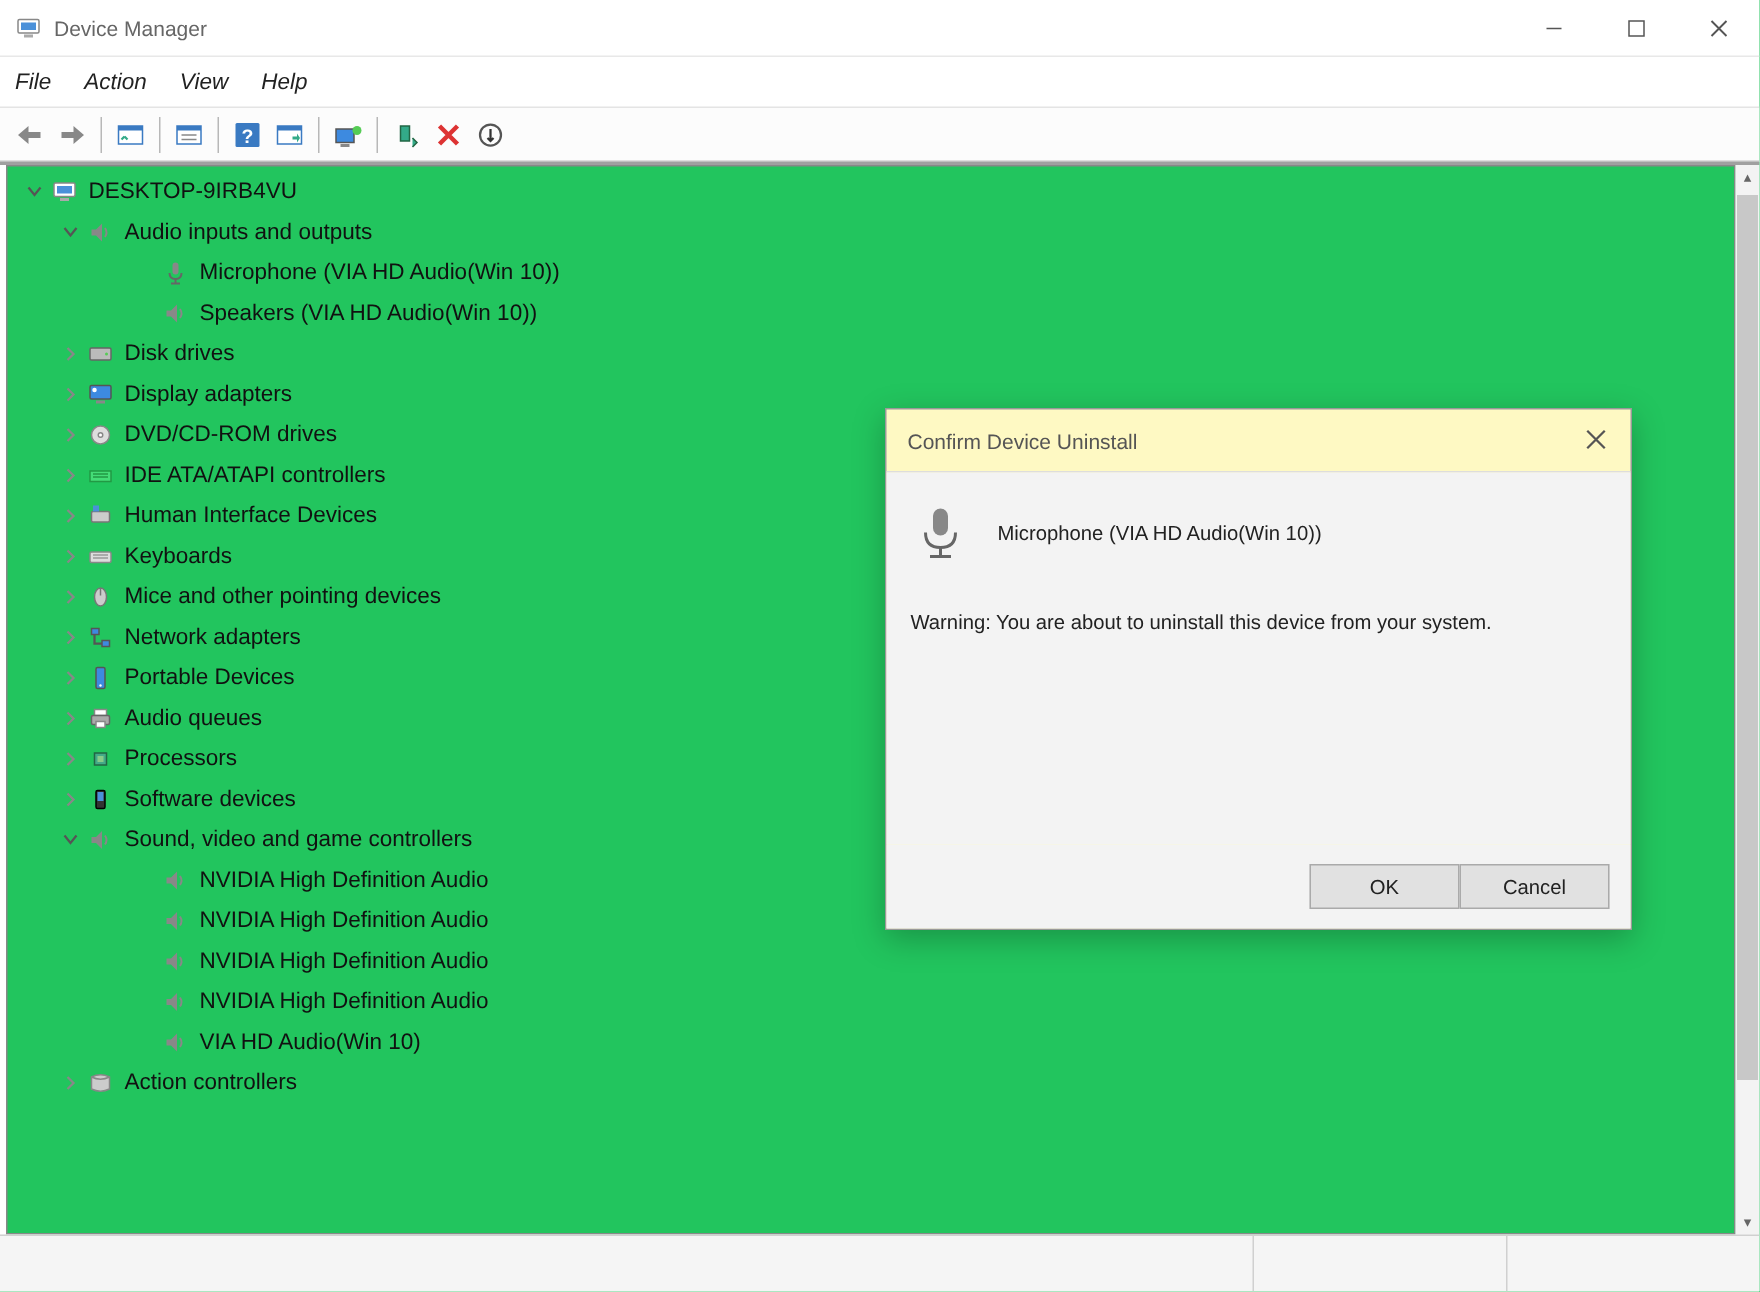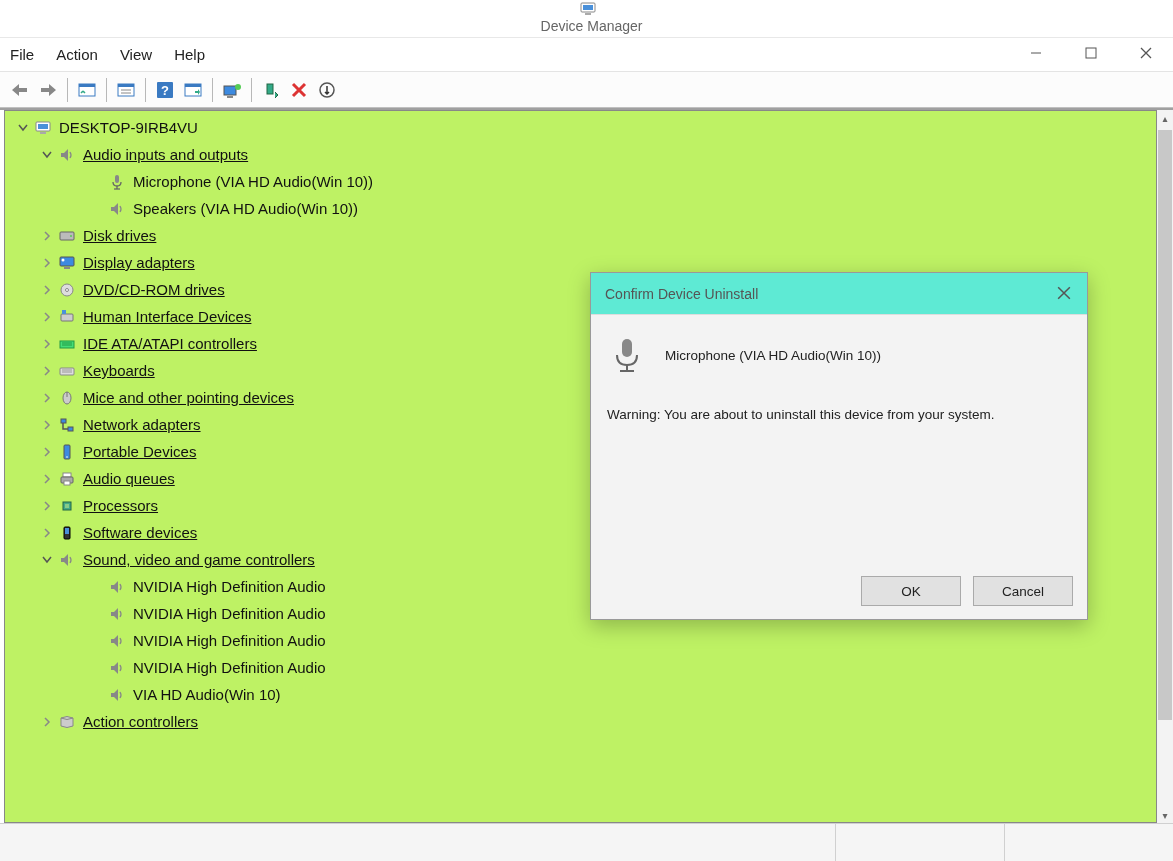--- a/index.html
+++ b/index.html
@@ -1,61 +1,61 @@
 <!DOCTYPE html>
 <html><head>
 <meta charset="utf-8">
 <style>
 * { box-sizing: border-box; margin: 0; padding: 0; }
 body { font-family: "Segoe UI", Tahoma, sans-serif; font-size: 13px; background: #fff; width: 1173px; height: 861px; overflow: hidden; position: relative; }
 
 
-.titlebar { height: 38px; display: flex; align-items: center; padding-left: 10px; border-bottom: 1px solid #e8e8e8; flex-direction: column; }
+.titlebar { height: 38px; display: flex; align-items: center; padding-left: 10px; border-bottom: 1px solid #e8e8e8; }
 .titlebar .app-icon { width: 18px; height: 18px; margin-right: 8px; }
 .titlebar .title { font-size: 14px; color: #666; }
 .titlebar .window-controls { margin-left: auto; display: flex; }
 .titlebar .wc { width: 55px; height: 38px; display: flex; align-items: center; justify-content: center; color: #555; }
 .titlebar .wc svg { width: 12px; height: 12px; }
 
 
 .menubar { height: 34px; display: flex; align-items: center; padding-left: 10px; gap: 22px; border-bottom: 1px solid #e4e4e4; font-size: 15px; color: #222; }
-.menubar .item { cursor: default; }
+.menubar .item { cursor: default; font-style: italic; }
 
 
 .toolbar { height: 36px; display: flex; align-items: center; padding-left: 6px; background: #fcfcfc; border-bottom: 1px solid #c0c0c0; }
 .toolbar .sep { width: 1px; height: 24px; background: #b8b8b8; margin: 0 5px; }
 .toolbar .tbtn { width: 28px; height: 28px; display: flex; align-items: center; justify-content: center; }
 
 
 .tree-wrap { position: absolute; top: 108px; left: 0; right: 0; bottom: 38px; border-top: 2px solid #a0a0a0; }
-.tree { position: absolute; top: 0; left: 4px; right: 16px; bottom: 0; overflow: hidden; background: #bef264; border: 1px solid #888; padding: 3px 16px 0 6px; }
+.tree { position: absolute; top: 0; left: 4px; right: 16px; bottom: 0; overflow: hidden; background: #22c55e; border: 1px solid #888; padding: 3px 16px 0 6px; }
 .scrollbar { position: absolute; right: 0; top: 0; bottom: 0; width: 16px; background: #f3f3f3; }
 .scrollbar .sb-btn { width: 16px; height: 16px; display: flex; align-items: center; justify-content: center; color: #666; font-size: 10px; }
 .scrollbar .thumb { position: absolute; left: 1px; right: 1px; top: 20px; height: 590px; background: #c8c8c8; }
 
 .node { display: flex; align-items: center; height: 27px; font-size: 15px; color: #111; }
 .node .caret { width: 16px; height: 16px; display: flex; align-items: center; justify-content: center; margin-right: 2px; }
 .node .caret svg { width: 10px; height: 10px; }
 .node .dev-icon { width: 20px; height: 20px; display: flex; align-items: center; justify-content: center; margin-right: 6px; }
 .node .dev-icon svg { width: 18px; height: 18px; }
 .node.l0 { padding-left: 4px; }
-.node.l1 { padding-left: 28px; text-decoration: underline; }
+.node.l1 { padding-left: 28px; }
 .node.l2 { padding-left: 78px; }
 .node .label { white-space: nowrap; }
 
 
-.dialog { position: absolute; left: 590px; top: 272px; width: 498px; height: 348px; background: #5eead4; border: 1px solid #999; box-shadow: 0 6px 20px rgba(0,0,0,0.25); }
+.dialog { position: absolute; left: 590px; top: 272px; width: 498px; height: 348px; background: #fef9c3; border: 1px solid #999; box-shadow: 0 6px 20px rgba(0,0,0,0.25); }
 .dialog .dlg-titlebar { height: 42px; display: flex; align-items: center; padding: 0 14px; border-bottom: 1px solid #ddd; }
 .dialog .dlg-title { font-size: 14px; color: #555; }
 .dialog .dlg-close { margin-left: auto; width: 16px; height: 16px; }
 .dialog .dlg-body { position: absolute; top: 42px; left: 0; right: 0; bottom: 56px; background: #f3f3f3; padding: 20px 16px; font-size: 13.5px; color: #222; }
 .dialog .dlg-row { display: flex; align-items: center; gap: 18px; }
 .dialog .mic-large { width: 40px; height: 40px; display: flex; align-items: center; justify-content: center; }
 .dialog .warning-text { margin-top: 32px; margin-left: 0; }
-.dialog .dlg-footer { position: absolute; left: 0; right: 0; bottom: 0; height: 56px; background: #f3f3f3; display: flex; align-items: center; justify-content: flex-end; gap: 12px; padding-right: 14px; }
+.dialog .dlg-footer { position: absolute; left: 0; right: 0; bottom: 0; height: 56px; background: #f3f3f3; display: flex; align-items: center; justify-content: flex-end; padding-right: 14px; }
 .dialog button { width: 100px; height: 30px; background: #e1e1e1; border: 1px solid #aaa; font-family: inherit; font-size: 13.5px; color: #222; }
 
 .statusbar { position: absolute; left: 0; right: 0; bottom: 0; height: 38px; background: #f5f5f5; border-top: 1px solid #d0d0d0; }
 .statusbar .seg { position: absolute; top: 0; height: 100%; border-left: 1px solid #d0d0d0; }
 
 svg { display: block; }
 </style>
 </head>
 <body>
 
@@ -343,37 +343,37 @@
         <span class="label">DVD/CD-ROM drives</span>
       </div>
       <div class="node l1">
         <span class="caret">
           <svg>
             <use href="#i-caret-closed"></use>
           </svg>
         </span>
         <span class="dev-icon">
           <svg>
+            <use href="#i-ide"></use>
+          </svg>
+        </span>
+        <span class="label">IDE ATA/ATAPI controllers</span>
+      </div>
+      <div class="node l1">
+        <span class="caret">
+          <svg>
+            <use href="#i-caret-closed"></use>
+          </svg>
+        </span>
+        <span class="dev-icon">
+          <svg>
             <use href="#i-hid"></use>
           </svg>
         </span>
         <span class="label">Human Interface Devices</span>
-      </div>
-      <div class="node l1">
-        <span class="caret">
-          <svg>
-            <use href="#i-caret-closed"></use>
-          </svg>
-        </span>
-        <span class="dev-icon">
-          <svg>
-            <use href="#i-ide"></use>
-          </svg>
-        </span>
-        <span class="label">IDE ATA/ATAPI controllers</span>
       </div>
       <div class="node l1">
         <span class="caret">
           <svg>
             <use href="#i-caret-closed"></use>
           </svg>
         </span>
         <span class="dev-icon">
           <svg>
             <use href="#i-keyboard"></use>

